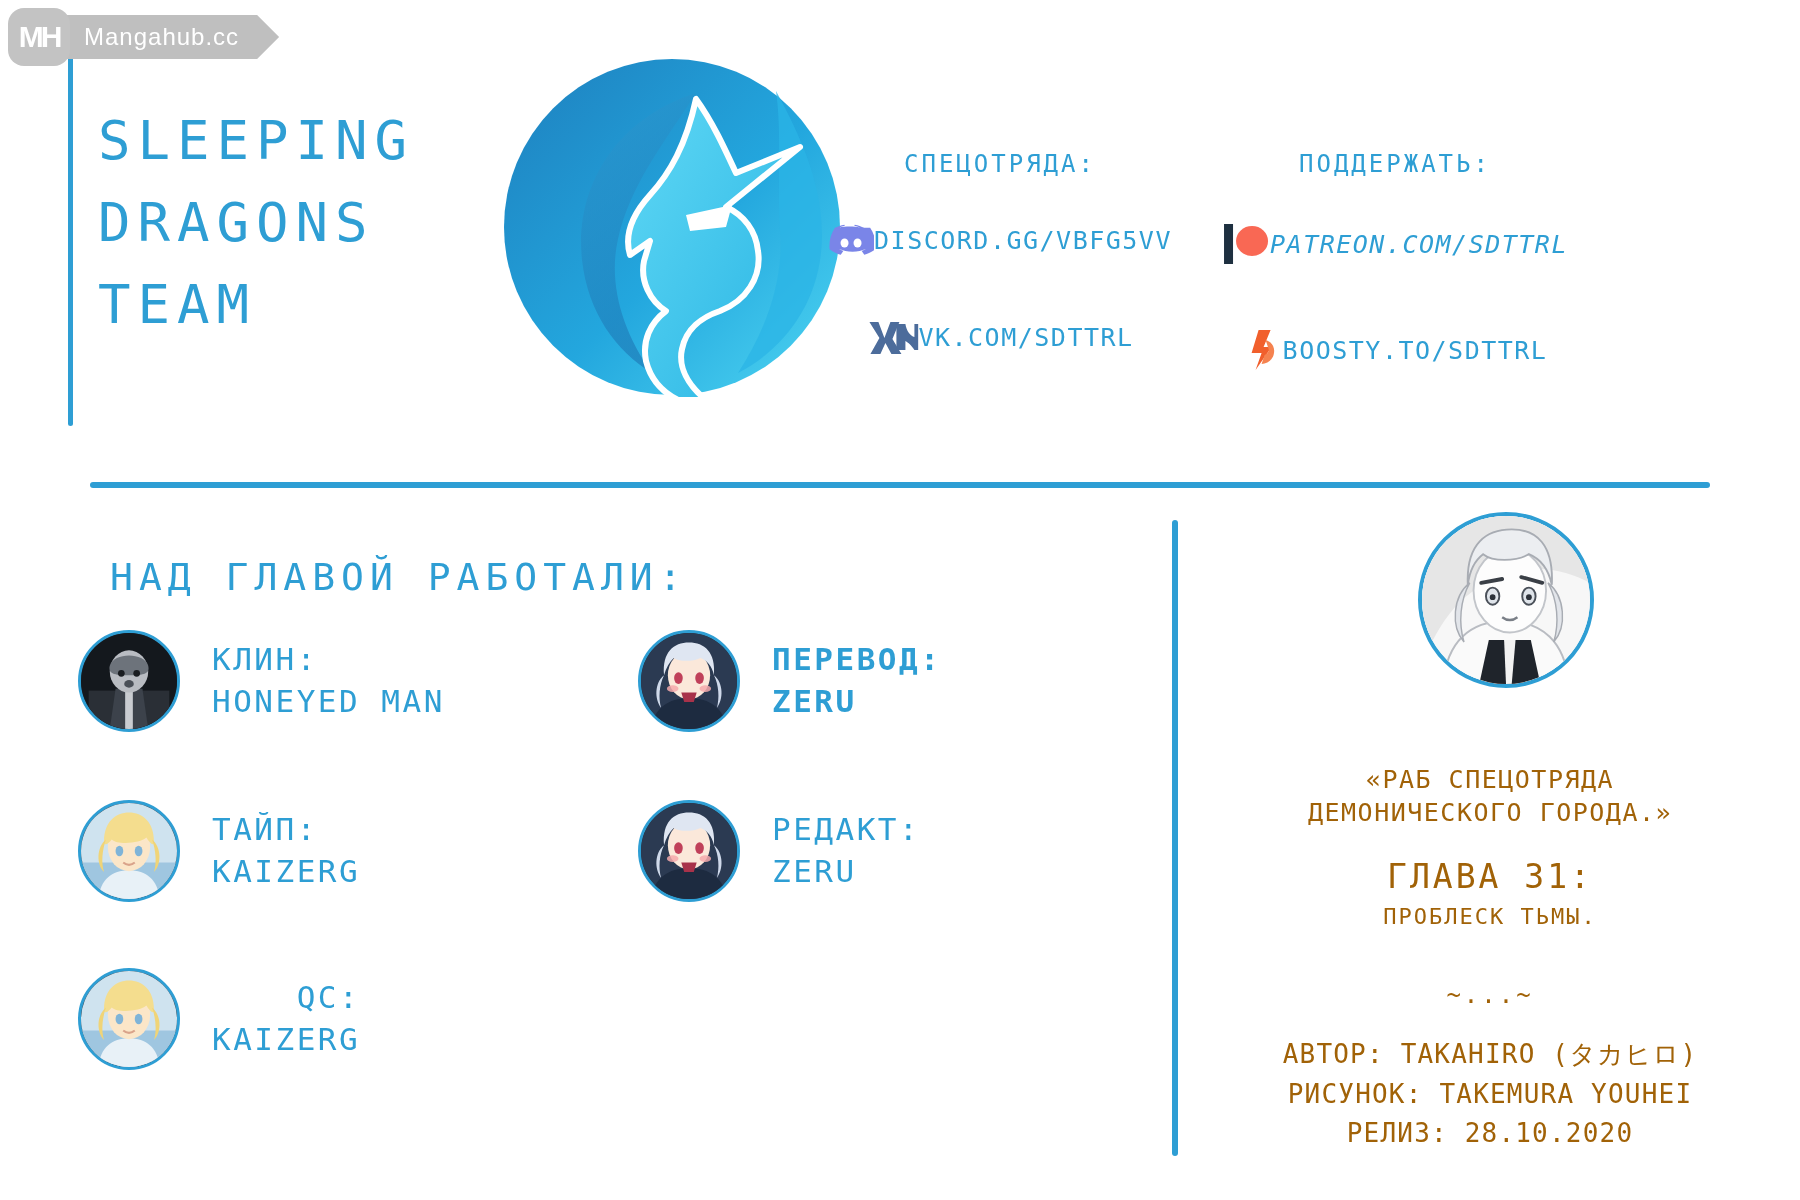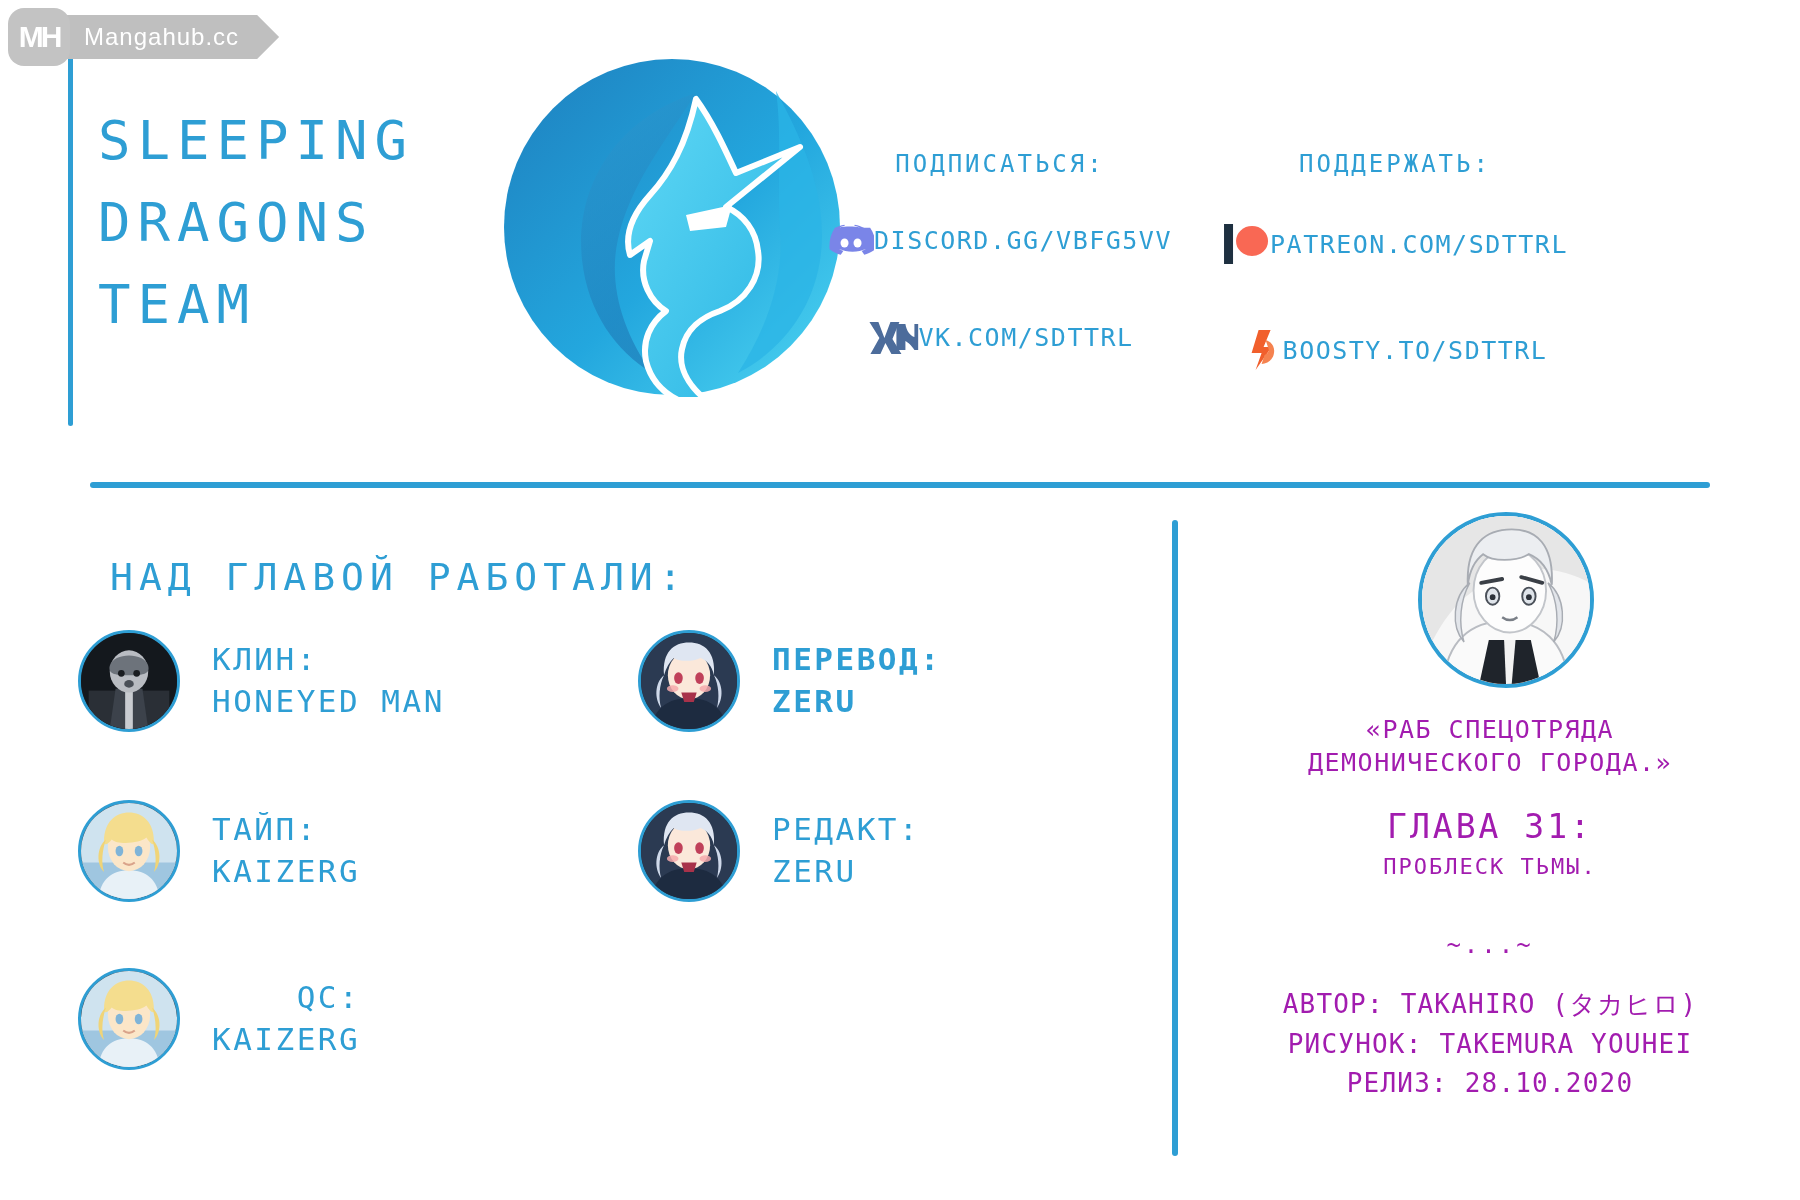--- a/index.html
+++ b/index.html
@@ -58,21 +58,21 @@
     color: #2e9ed4; font-size: 24px; letter-spacing: 3px; text-align: center;
     font-family: "DejaVu Sans Mono", monospace; white-space: nowrap;
     transform: translateX(-50%);
   }
   .social-row {
     display: flex; align-items: center; 
     transform: translateX(-50%); width: max-content; text-align: center;
   }
   .social.left .row1 { margin-top: 44px; }
   .social.left .row2 { margin-top: 62px; }
-  .social.right .row1 { margin-top: 44px; }
+  .social.right .row1 { margin-top: 44px; font-style: italic; }
   .social.right .row2 { margin-top: 62px; }
   .social-label {
     color: #2e9ed4; font-size: 25px; letter-spacing: 1.5px; white-space: nowrap;
     font-family: "DejaVu Sans Mono", monospace;
   }
   .sicon { flex: 0 0 auto; display: flex; align-items: center; justify-content: center; }
 
   
   .credits-head {
     position: absolute; left: 110px; top: 555px;
@@ -92,22 +92,22 @@
   }
 
   
   .series-avatar {
     position: absolute; left: 1418px; top: 512px;
     width: 176px; height: 176px; border-radius: 50%;
     border: 4px solid #2e9ed4; overflow: hidden; background: #f2f2f2;
   }
   .series-avatar svg { display: block; width: 100%; height: 100%; }
   .right-info {
-    position: absolute; left: 1200px; top: 713px; width: 580px;
-    text-align: center; color: #a21caf;
+    position: absolute; left: 1200px; top: 763px; width: 580px;
+    text-align: center; color: #a16207;
     font-family: "DejaVu Sans Mono", monospace;
   }
   .ri-title { font-size: 25px; line-height: 1.32; letter-spacing: 1.5px; }
   .ri-chapter { font-size: 33px; letter-spacing: 3px; margin-top: 28px; }
   .ri-sub { font-size: 22px; letter-spacing: 2px; margin-top: 8px; }
   .ri-sep { font-size: 24px; letter-spacing: 3px; margin-top: 52px; }
   .ri-meta { font-size: 26px; line-height: 1.52; letter-spacing: 1.2px; margin-top: 26px; }
   .ri-meta div { white-space: nowrap; }
 </style>
 </head>
@@ -160,21 +160,21 @@
                C150 268 142 286 146 306 C152 330 168 340 178 345
                L206 345 C188 330 178 312 182 294 C186 274 202 262 220 256
                C246 246 262 222 258 196 C256 176 244 160 226 152
                L300 92 L236 118 C224 92 212 66 196 44 Z" fill="url(#gBody)" stroke="#ffffff" stroke-width="6" stroke-linejoin="round"></path>
 
       <path d="M186 160 L232 150 L226 172 L190 176 Z" fill="#ffffff"></path>
     </svg>
   </div>
 
   <div class="social left">
-    <div class="social-head">ПОДПИСАТЬСЯ:</div>
+    <div class="social-head">СПЕЦОТРЯДА:</div>
 
     <div class="social-row row1">
       <span class="sicon">
         <svg width="46" height="36" viewBox="0 0 46 36">
           <path d="M38 7c-3-1.6-6.3-2.7-9.7-3.3l-.5 1.1c3.1.6 6 1.7 8.6 3.3-3.2-1.5-6.8-2.4-10.6-2.4h-5.6c-3.8 0-7.4.9-10.6 2.4 2.6-1.6 5.5-2.7 8.6-3.3L17.7 3.7C14.3 4.3 11 5.4 8 7 3.8 13.4 1.9 20.6 2.6 28.7c3.9 2.9 7.7 4.6 11.4 5.7l2.6-3.8c-1.6-.6-3.1-1.4-4.5-2.3 4.2 2 8.8 3.1 13.9 3.1s9.7-1.1 13.9-3.1c-1.4.9-2.9 1.7-4.5 2.3l2.6 3.8c3.7-1.1 7.5-2.8 11.4-5.7.8-8.1-1.1-15.3-5.4-21.7z" fill="#7a85e8" transform="translate(-1 -1) scale(0.98)"></path>
           <ellipse cx="16.5" cy="21" rx="4" ry="4.6" fill="#ffffff"></ellipse>
           <ellipse cx="29.5" cy="21" rx="4" ry="4.6" fill="#ffffff"></ellipse>
         </svg>
       </span>
       <span class="social-label">DISCORD.GG/VBFG5VV</span>

